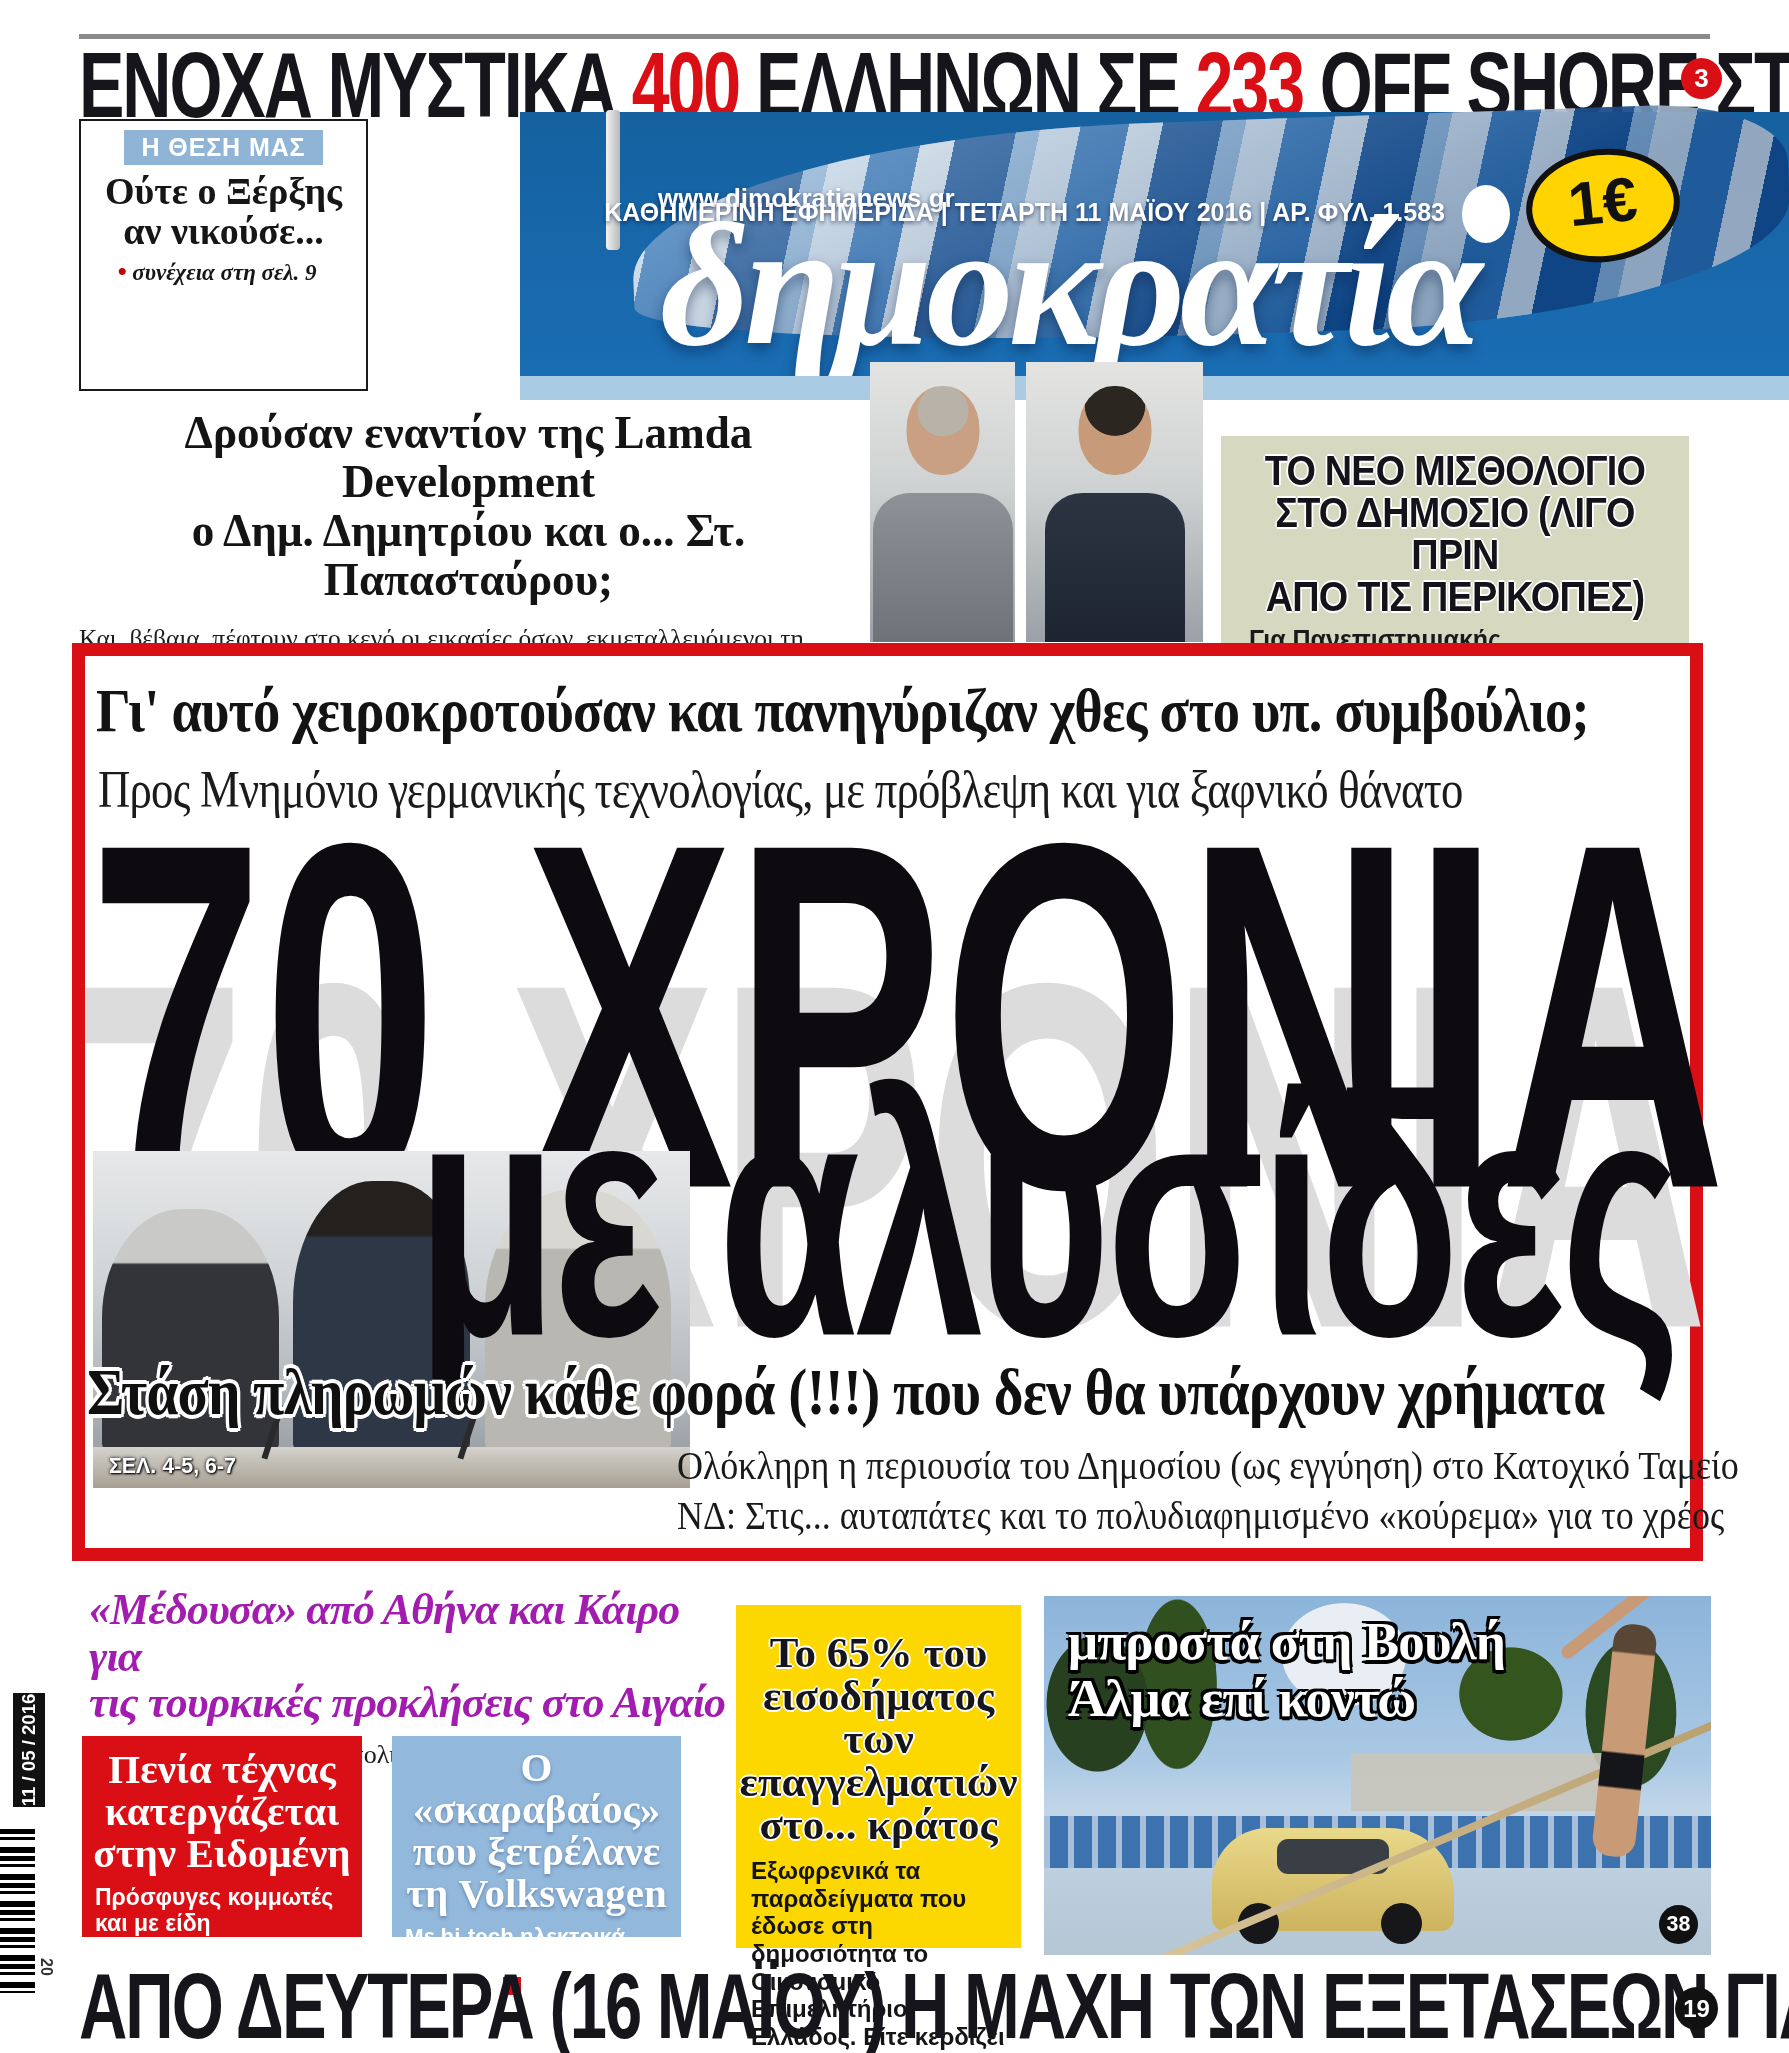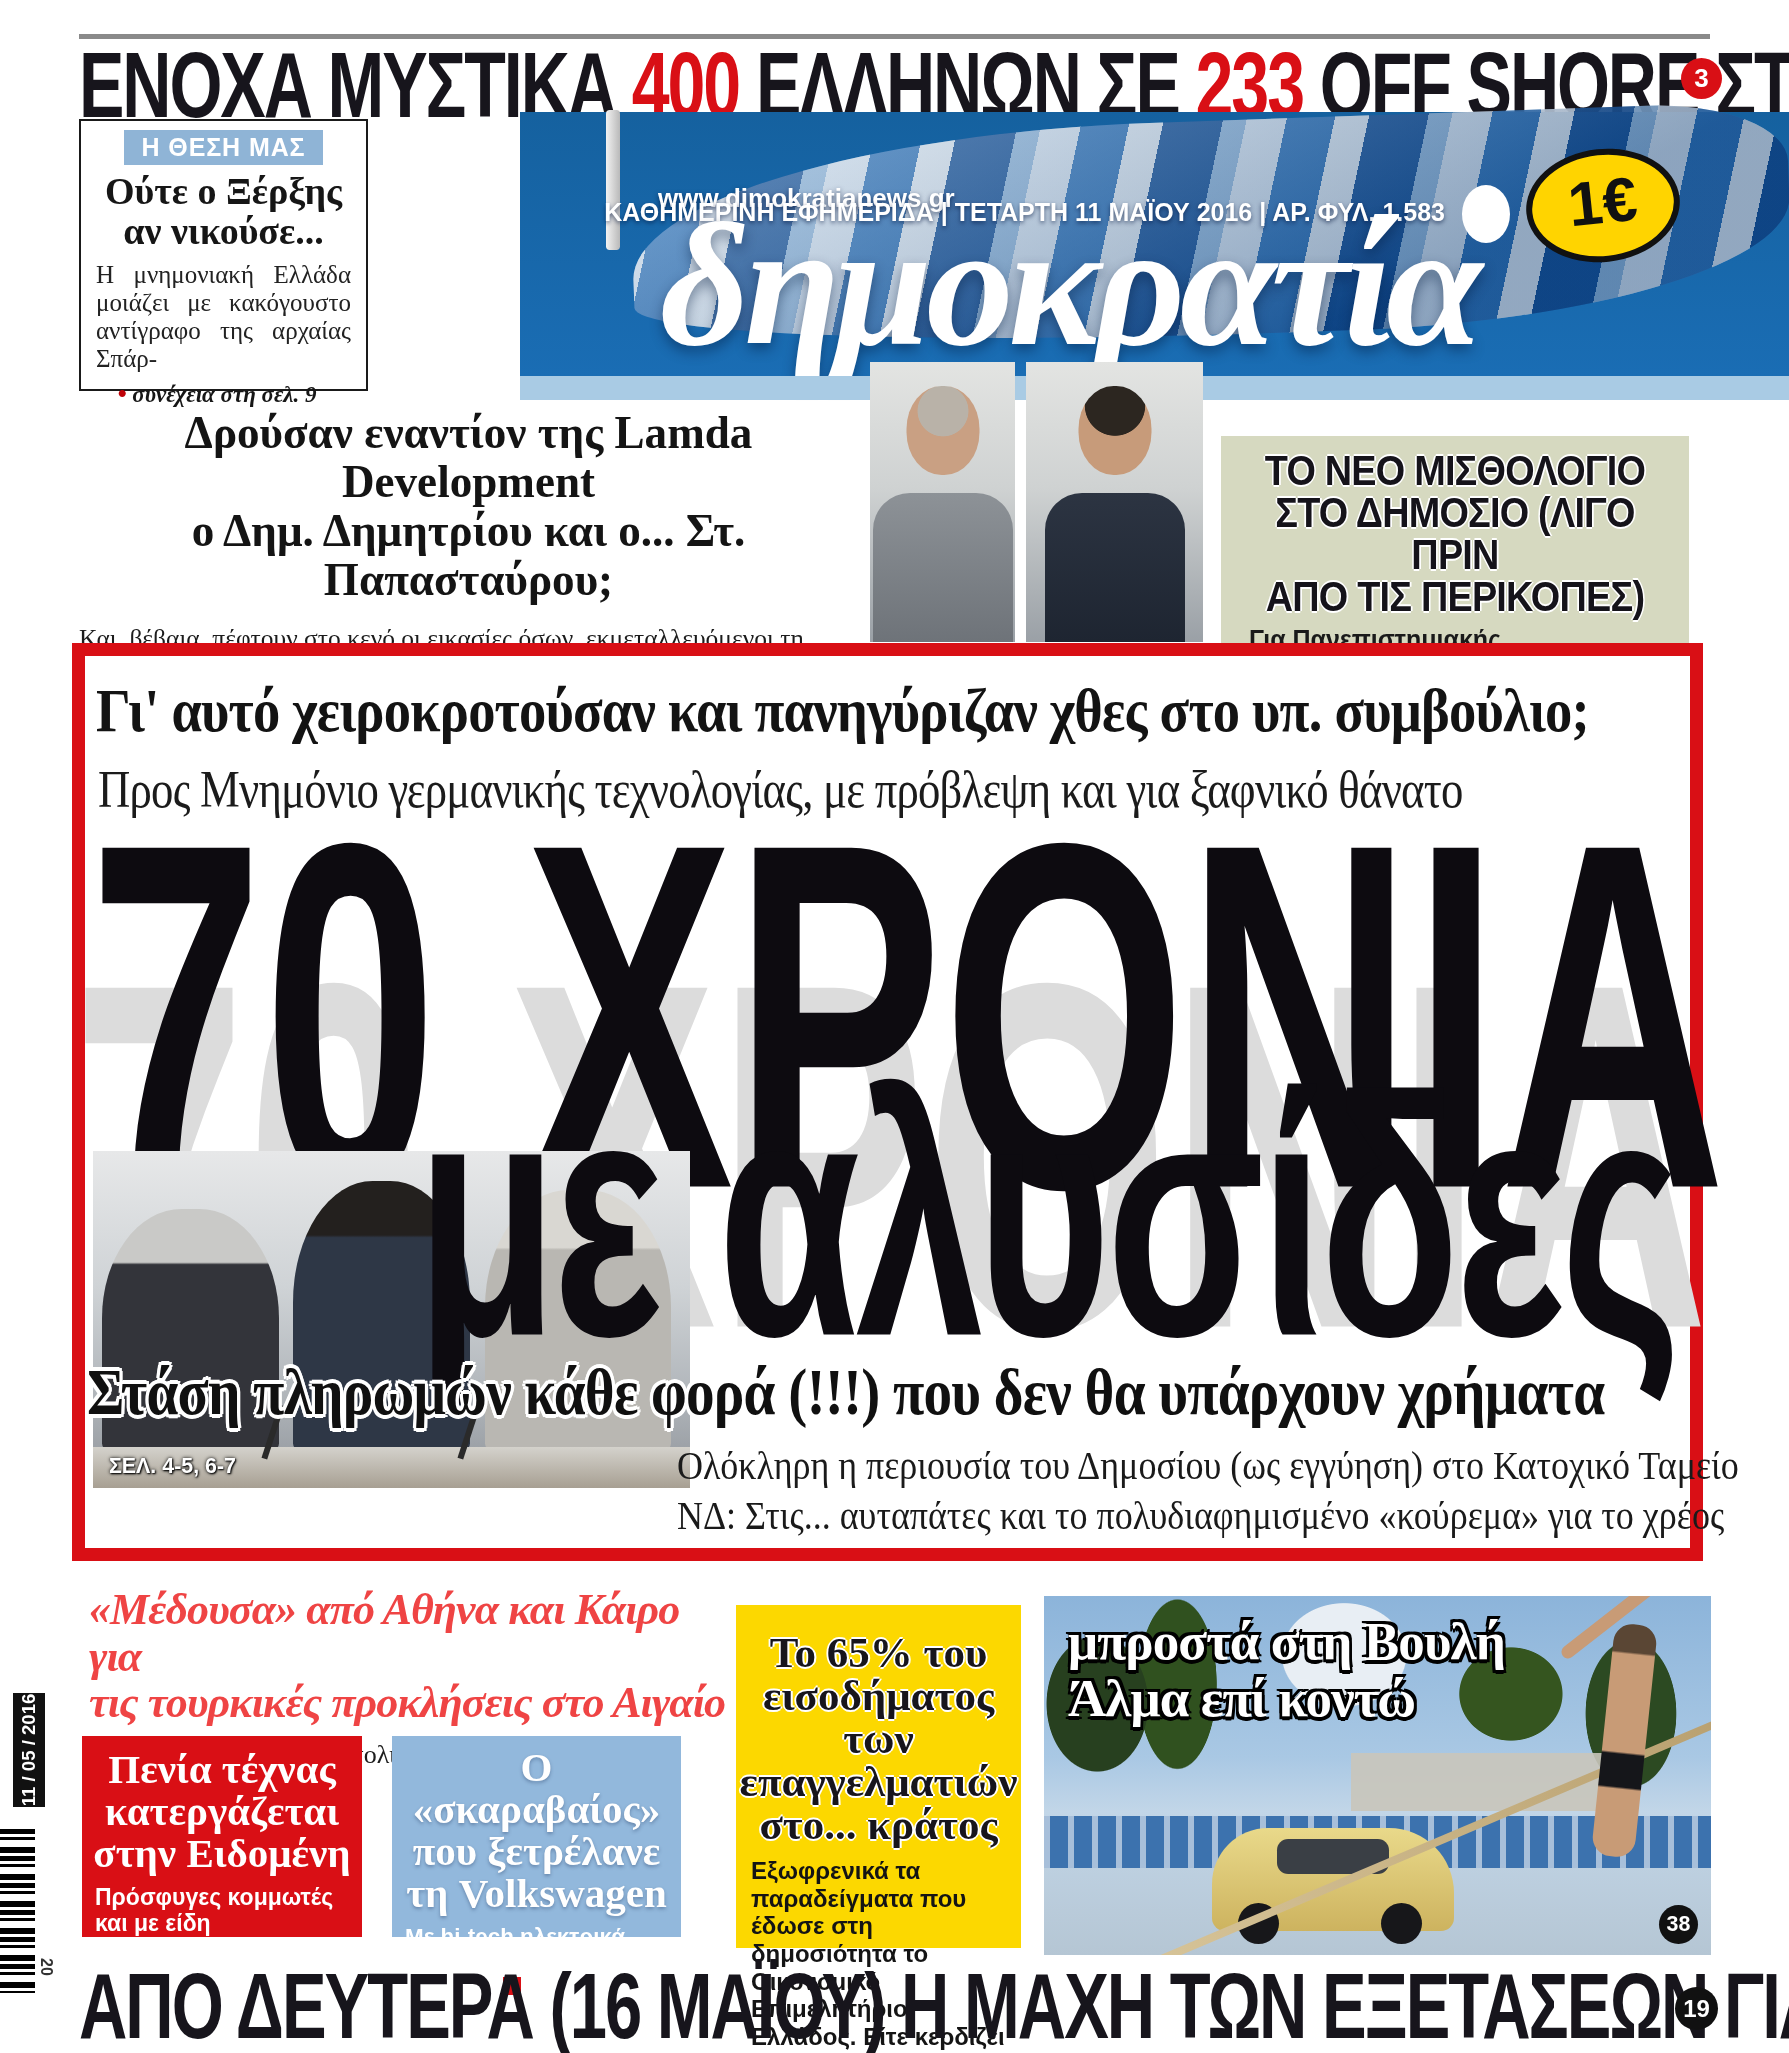--- a/index.html
+++ b/index.html
@@ -90,21 +90,21 @@
        text-shadow:0 0 3.7px #000,0.9px 0.9px 1.9px #000;}
   .subhead{left:1.9px;top:699px;width:1510px;font-family:"Liberation Serif",serif;font-weight:bold;font-size:65px;
        color:#101010;transform:scaleX(0.88);transform-origin:0 0;white-space:nowrap;z-index:5;letter-spacing:-0.9px;
        text-shadow:-2.8px -2.8px 0 #fff,2.8px -2.8px 0 #fff,-2.8px 2.8px 0 #fff,2.8px 2.8px 0 #fff,0 3.7px 0 #fff,0 -3.7px 0 #fff,3.7px 0 0 #fff,-3.7px 0 0 #fff;}
   .bullets{right:15px;top:785px;width:1109px;text-align:right;z-index:4;}
   .bullet{font-family:"Liberation Serif",serif;font-size:40px;color:#1a1a1a;line-height:1.25;
        transform:scaleX(0.9);transform-origin:100% 0;white-space:nowrap;}
   
   .medusa{left:89px;top:1587px;width:643px;}
   .medusa-title{font-family:"Liberation Serif",serif;font-weight:bold;font-style:italic;font-size:44px;
-       line-height:1.06;color:#ef4444;letter-spacing:-0.9px;}
+       line-height:1.06;color:#a21caf;letter-spacing:-0.9px;}
   .medusa-body{font-family:"Liberation Serif",serif;font-size:26px;margin-top:13px;color:#1c1c1c;}
   .boxtile{text-align:center;}
   .idomeni{left:82px;top:1736px;width:280px;height:201px;background:#d90f15;}
   .idomeni-title{font-family:"Liberation Serif",serif;font-weight:bold;font-size:41px;color:#fff;line-height:1.02;margin-top:13px;}
   .idomeni-body{font-size:23px;font-weight:bold;color:#fff;text-align:left;padding:9.3px 11.2px 0 13px;line-height:1.15;}
   .sqw{display:inline-block;width:17px;height:17px;background:#fff;margin:0 3.7px 0 5.6px;}
   .beetle{left:392px;top:1736px;width:289px;height:201px;background:#92b8dc;}
   .beetle-title{font-family:"Liberation Serif",serif;font-weight:bold;font-size:41px;color:#fff;line-height:1.02;margin-top:11.2px;
        text-shadow:0 1.9px 3.7px rgba(20,40,80,.35);}
   .beetle-body{font-size:22.4px;font-weight:bold;color:#fff;text-align:left;padding:9.3px 9.3px 0 13px;line-height:1.15;}
@@ -161,21 +161,20 @@
     <div class="txt"><span>ΕΝΟΧΑ ΜΥΣΤΙΚΑ </span><span class="red">400</span><span> ΕΛΛΗΝΩΝ ΣΕ </span><span class="red">233</span><span> OFF SHORE ΣΤΟΝ ΠΑΝΑΜΑ</span></div>
     <div class="abs circle-badge badge-top">3</div>
   </div>
 
   <div class="abs thesis">
     <div class="thesis-label">Η ΘΕΣΗ ΜΑΣ</div>
     <div class="thesis-title">
       <div>Ούτε ο Ξέρξης</div>
       <div>αν νικούσε...</div>
     </div>
-    <div class="thesis-body">Η μνημονιακή Ελλάδα μοιάζει με κακόγουστο αντίγραφο της αρχαίας Σπάρ-</div>
     <div class="thesis-more"><span class="dotred">•</span><span> συνέχεια στη σελ. 9</span></div>
   </div>
 
   <div class="abs masthead">
     <div class="flag"></div>
     <div class="flag-fold"></div>
     <div class="abs pole"></div>
     <div class="abs mh-url">www.dimokratianews.gr</div>
     <div class="abs mh-date">ΚΑΘΗΜΕΡΙΝΗ ΕΦΗΜΕΡΙΔΑ | ΤΕΤΑΡΤΗ 11 ΜΑΪΟΥ 2016 | ΑΡ. ΦΥΛ. 1.583</div>
     <div class="abs mh-dot"></div>

